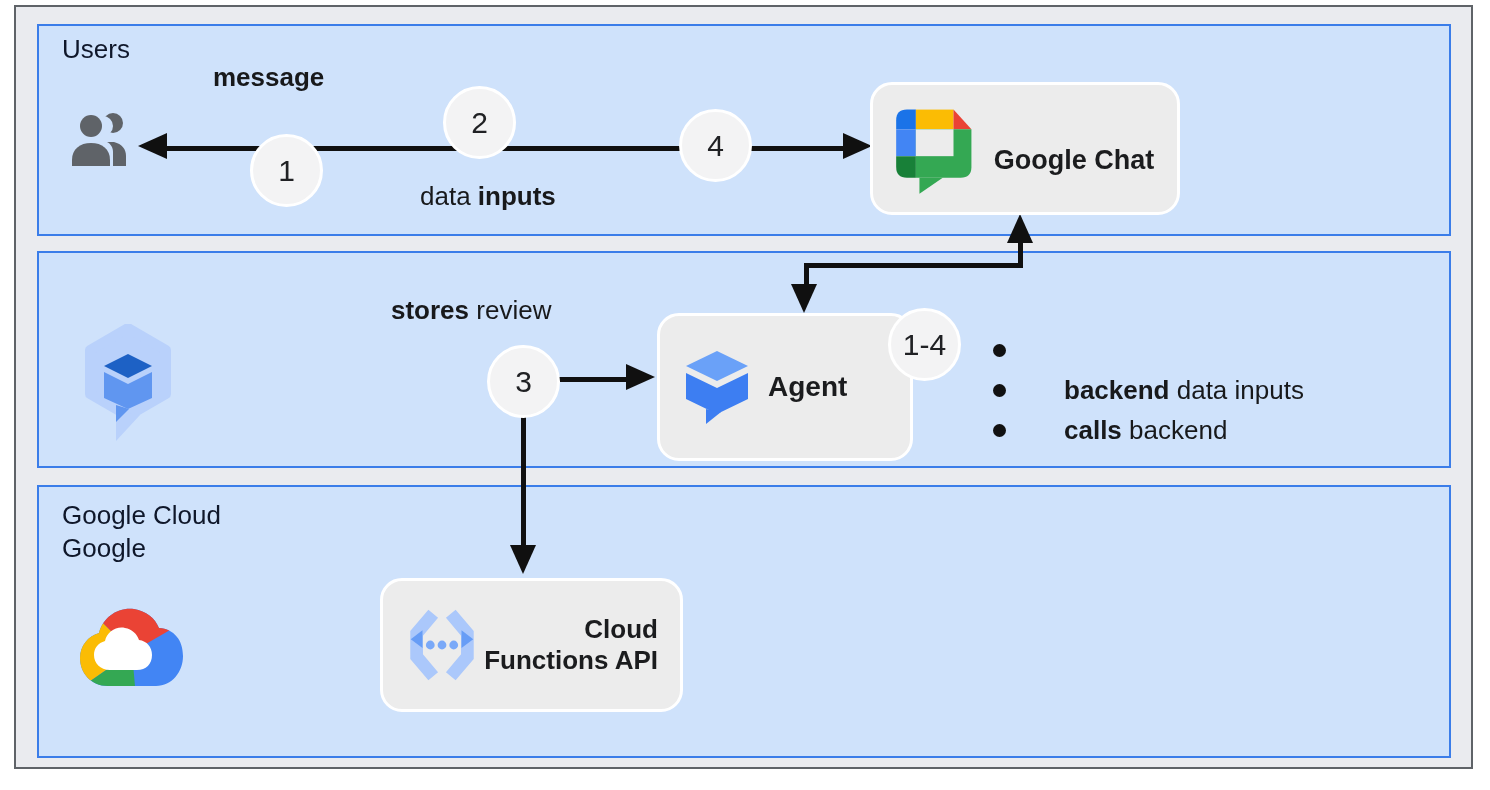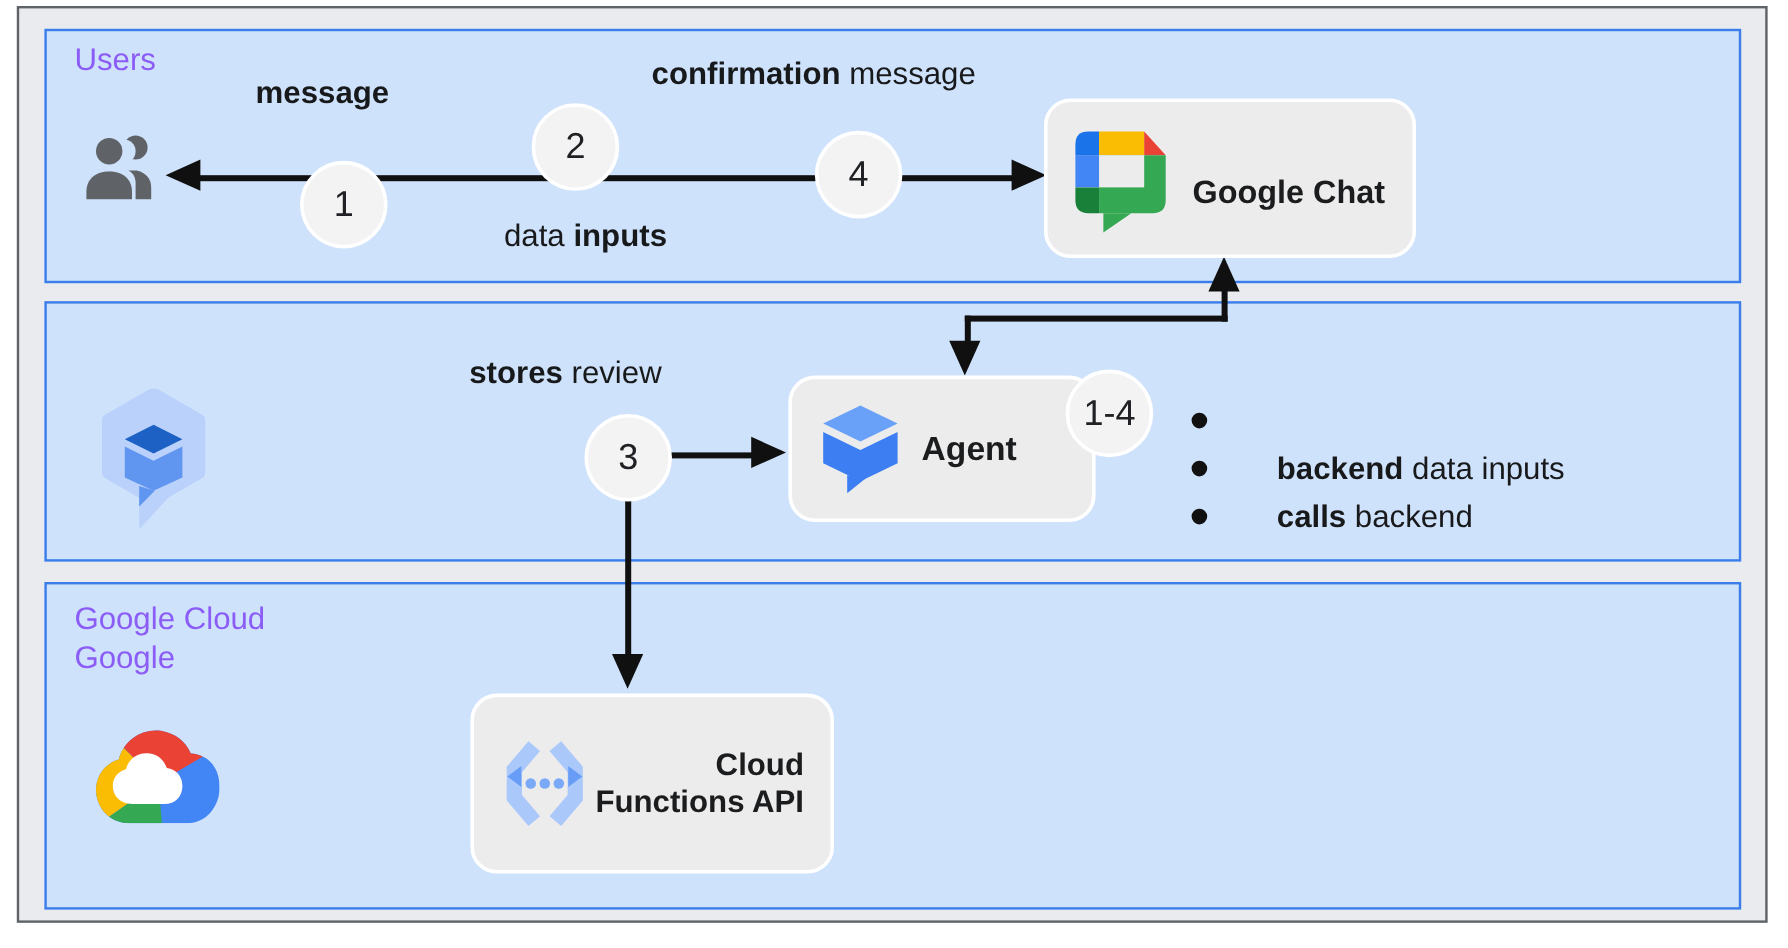--- a/index.html
+++ b/index.html
@@ -13,21 +13,21 @@
     background:#eaebef;border:2px solid #5f6368;box-sizing:border-box;
   }
   .lane{
     position:absolute;left:37px;width:1414px;background:#cfe2fb;
     border:2px solid #3b7de9;box-sizing:border-box;z-index:1;
   }
   .lane-users{top:24px;height:212px;}
   .lane-df{top:251px;height:217px;}
   .lane-gcp{top:485px;height:273px;}
   .lane-label{
-    position:absolute;font-size:26px;line-height:33px;color:#8b5cf6;z-index:2;
+    position:absolute;font-size:26px;line-height:33px;color:#0f172a;z-index:2;
   }
   .edge-label{position:absolute;font-size:26px;color:#18191b;z-index:4;white-space:nowrap;}
   .edge-label b{font-weight:700;}
   
   .hl,.vl{position:absolute;background:#101010;z-index:3;}
   .hl{height:5px;} .vl{width:5px;}
   .tri{position:absolute;width:0;height:0;z-index:3;}
   .tri-left {border-top:13px solid transparent;border-bottom:13px solid transparent;border-right:29px solid #101010;}
   .tri-right{border-top:13px solid transparent;border-bottom:13px solid transparent;border-left:29px solid #101010;}
   .tri-up   {border-left:13px solid transparent;border-right:13px solid transparent;border-bottom:29px solid #101010;}
@@ -40,23 +40,23 @@
     font-size:30px;color:#202124;z-index:5;
   }
   
   .node{
     position:absolute;background:#ececec;border:3px solid #ffffff;
     border-radius:22px;box-sizing:border-box;display:flex;align-items:center;z-index:4;
   }
   .node-label{font-weight:700;color:#1b1c1e;}
   .node-chat{left:870px;top:82px;width:310px;height:133px;padding:0 18px 0 16px;gap:14px;}
   .node-chat .node-label{flex:1;text-align:center;font-size:27px;line-height:31px;margin-top:24px;}
-  .node-agent{left:657px;top:313px;width:256px;height:122px;padding:0 24px;gap:18px;}
+  .node-agent{left:657px;top:313px;width:256px;height:148px;padding:0 24px;gap:18px;}
   .node-agent .node-label{font-size:28px;}
-  .node-cf{left:392px;top:578px;width:303px;height:150px;padding:0 22px 0 18px;}
+  .node-cf{left:380px;top:578px;width:303px;height:134px;padding:0 22px 0 18px;}
   .node-cf .node-label{flex:1;text-align:right;font-size:26px;line-height:31px;}
   .badge{left:888px;top:308px;z-index:6;}
   
   .bullets{position:absolute;left:993px;top:330px;z-index:2;}
   .bullet-row{display:flex;align-items:center;height:40px;font-size:26px;color:#18191b;}
   .bullet-dot{width:13px;height:13px;border-radius:50%;background:#111;margin-right:58px;flex:none;}
   .bullet-row b{font-weight:700;}
   .icon{position:absolute;z-index:2;}
 </style>
 </head>
@@ -90,21 +90,20 @@
   <div class="vl" style="left:804px;top:263px;height:23px;"></div>
   <div class="tri tri-down" style="left:791px;top:284px;"></div>
 
   <div class="hl" style="left:556px;top:377px;width:72px;"></div>
   <div class="tri tri-right" style="left:626px;top:364px;"></div>
 
   <div class="vl" style="left:521px;top:417px;height:130px;"></div>
   <div class="tri tri-down" style="left:510px;top:545px;"></div>
 
   <div class="edge-label" style="left:213px;top:62px;"><b>message</b><span></span></div>
-  <div class="edge-label" style="left:543px;top:46px;"><b>confirmation</b><span> message</span></div>
   <div class="edge-label" style="left:420px;top:181px;"><span>data </span><b>inputs</b></div>
   <div class="edge-label" style="left:391px;top:295px;"><b>stores</b><span> review</span></div>
 
   <div class="step" style="left:250px;top:134px;">1</div>
   <div class="step" style="left:443px;top:86px;">2</div>
   <div class="step" style="left:679px;top:109px;">4</div>
   <div class="step" style="left:487px;top:345px;">3</div>
   <div class="step badge">1-4</div>
 
   <div class="node node-chat">

